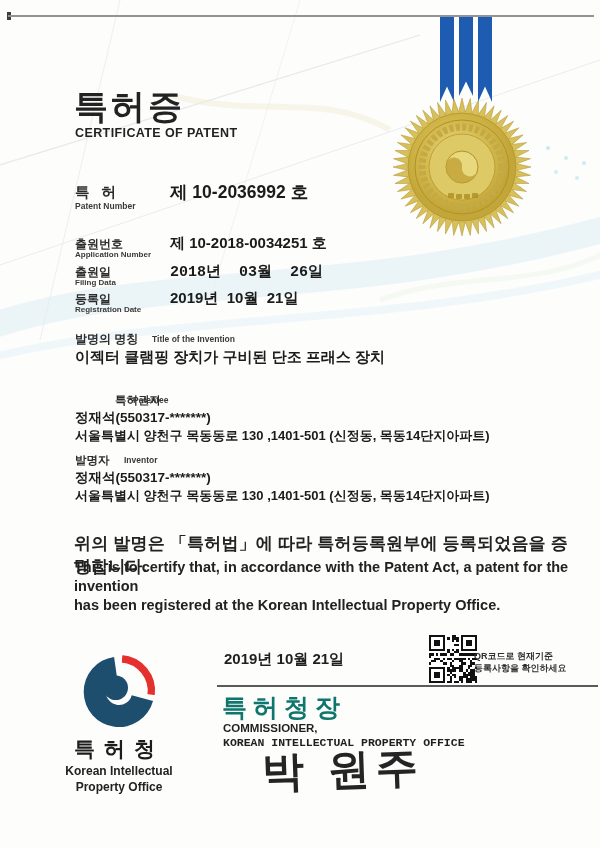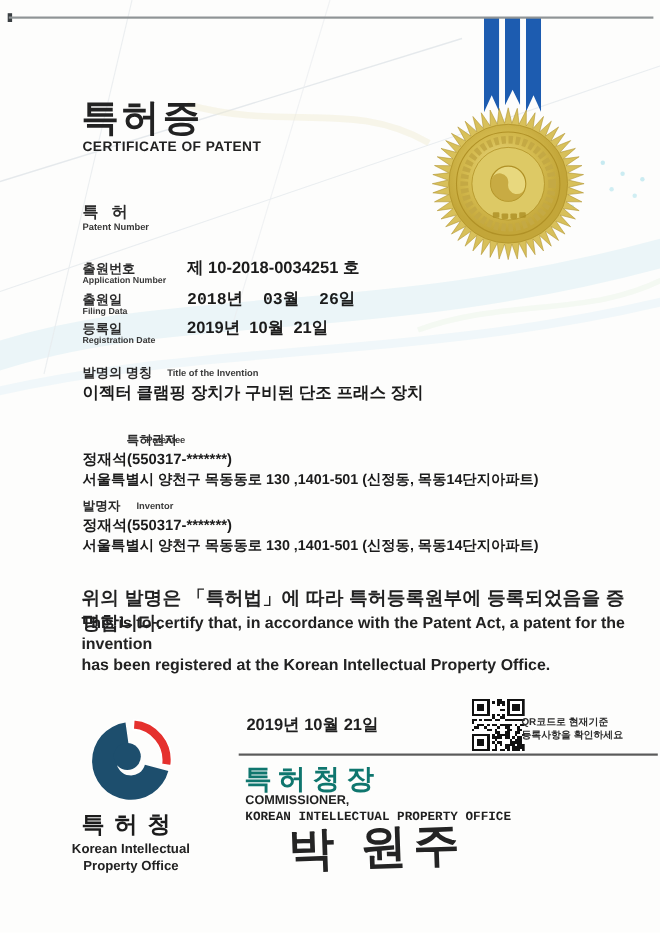--- a/index.html
+++ b/index.html
@@ -109,20 +109,21 @@
       <rect x="64" y="97" width="6" height="5" rx="1" fill="#a8891f" opacity="0.75"></rect>
       <rect x="72" y="97" width="6" height="5" rx="1" fill="#a8891f" opacity="0.75"></rect>
       <rect x="80" y="96" width="6" height="5" rx="1" fill="#a8891f" opacity="0.75"></rect>
     </svg>
 
   <div class="abs title-en fg">CERTIFICATE OF PATENT</div>
   <div class="abs title-ko fg">특허증</div>
 
   <div class="abs lab patent-label fg">특 허</div>
   <div class="abs sublab patent-sublabel fg">Patent Number</div>
+  <div class="abs val patent-value fg">제 10-2036992 호</div>
 
   <div class="abs lab row-label fg" style="left:75px; top:236px;">출원번호</div>
   <div class="abs sublab row-sublabel fg" style="left:75px; top:250px;">Application Number</div>
   <div class="abs val row-value pre fg" style="left:170px; top:234px;">제 10-2018-0034251 호</div>
 
   <div class="abs lab row-label fg" style="left:75px; top:264px;">출원일</div>
   <div class="abs sublab row-sublabel fg" style="left:75px; top:278px;">Filing Data</div>
   <div class="abs val row-value pre fg" style="left:170px; top:262px;font-family:Liberation Mono, monospace;">2018년  03월  26일</div>
 
   <div class="abs lab row-label fg" style="left:75px; top:291px;">등록일</div>

